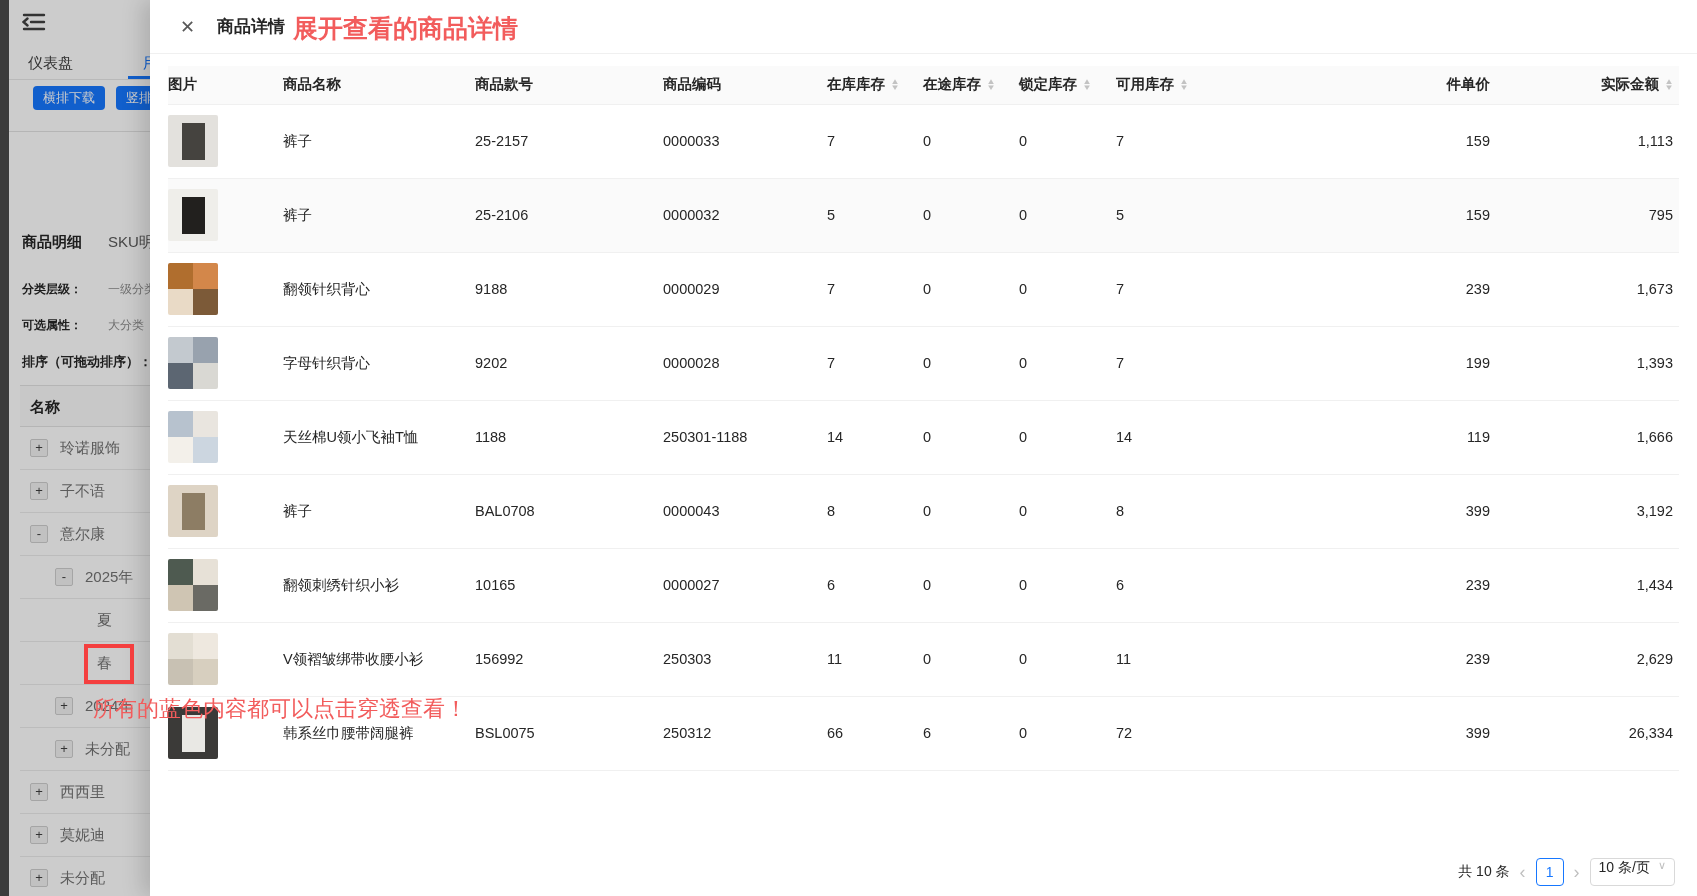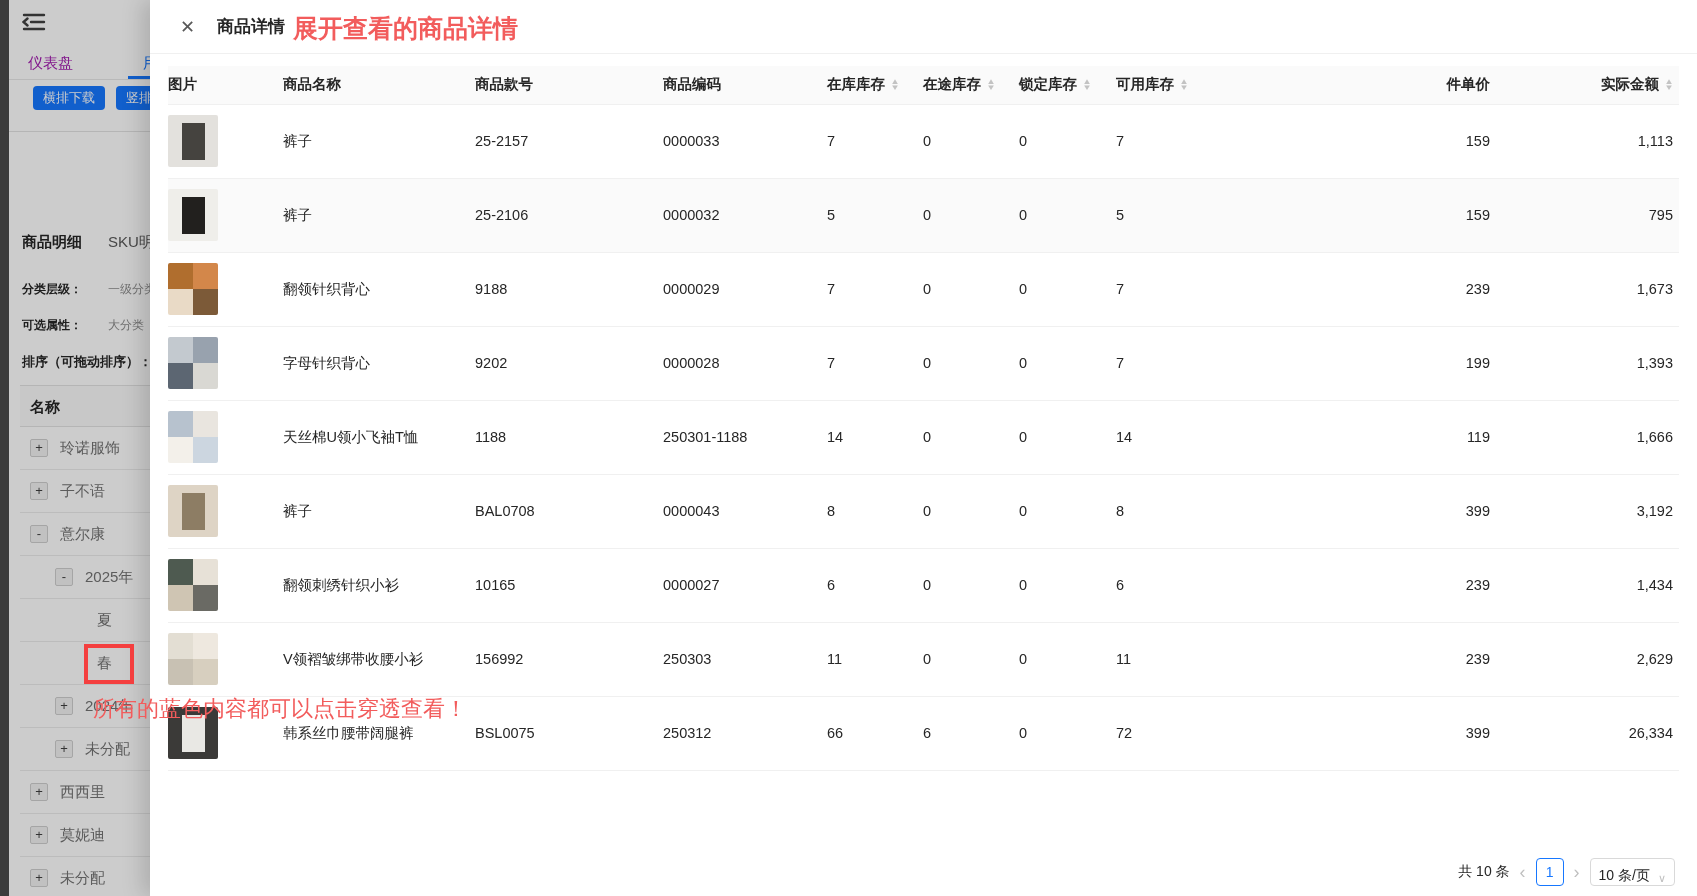--- a/index.html
+++ b/index.html
@@ -4,21 +4,21 @@
 <style>
   * { box-sizing: border-box; margin: 0; padding: 0; }
   html,body { width:1697px; height:896px; overflow:hidden; }
   body { font-family:"Liberation Sans", sans-serif; background:#fff; color:#333; position:relative; }
 
   
   .bg { position:absolute; left:0; top:0; width:150px; height:896px; overflow:hidden; background:#fff; z-index:1; }
   .bg-inner { position:absolute; left:0; top:0; width:420px; height:896px; }
   .bg-edge { position:absolute; left:0; top:0; width:9px; height:896px; background:#4a4a4a; }
   .menu-icon { position:absolute; left:22px; top:12px; width:24px; height:20px; cursor:pointer; }
-  .bg-tab0 { position:absolute; left:28px; top:54px; font-size:15px; color:#a21caf; }
+  .bg-tab0 { position:absolute; left:28px; top:54px; font-size:15px; color:#404040; }
   .bg-tab1 { position:absolute; left:143px; top:54px; font-size:15px; color:#1677ff; }
   .bg-tab-underline { position:absolute; left:128px; top:76px; width:40px; height:3px; background:#1677ff; }
   .bg-tabs-border { position:absolute; left:9px; top:79px; width:411px; height:1px; background:#e8e8e8; }
   .bg-btn { position:absolute; top:86px; height:24px; padding:0 10px; background:#1677ff; color:#fff;
             border:none; border-radius:4px; font-size:13px; font-family:inherit; line-height:24px; cursor:pointer; }
   .bg-btn.b0 { left:33px; } .bg-btn.b1 { left:116px; }
   .bg-divider { position:absolute; left:9px; top:131px; width:411px; height:1px; background:#e3e3e3; }
   .bg-subtab { position:absolute; top:233px; font-size:15px; }
   .bg-subtab.s0 { left:22px; color:#262626; font-weight:bold; }
   .bg-subtab.s1 { left:108px; color:#595959; }
@@ -62,21 +62,21 @@
   .sorter { display:inline-flex; flex-direction:column; vertical-align:middle; margin-left:6px; cursor:pointer; }
   .sorter i { font-style:normal; font-size:8px; line-height:6px; color:#c3c3c3; transform:scaleX(1.2); }
 
   
   .pagination { position:absolute; right:22px; top:858px; display:flex; align-items:center; gap:10px;
                 font-size:14px; color:#262626; }
   .pg-prev,.pg-next { color:#bfbfbf; font-size:18px; line-height:1; cursor:pointer; }
   .pg-cur { width:28px; height:28px; border:1px solid #1677ff; border-radius:4px; color:#1677ff;
             display:flex; align-items:center; justify-content:center; cursor:pointer; }
   .pg-size { height:28px; border:1px solid #d9d9d9; border-radius:4px; padding:0 8px; display:flex;
-             align-items:flex-end; gap:8px; cursor:pointer; }
+             align-items:flex-start; gap:8px; cursor:pointer; }
   .pg-chev { color:#bfbfbf; font-size:11px; }
 
   
   .ann-top { position:absolute; left:293px; top:12px; font-size:25px; font-weight:bold; color:#f25c5c; z-index:10; }
   .ann-bottom { position:absolute; left:93px; top:694px; font-size:22px; font-weight:normal; color:#f25c5c; z-index:10; }
   .ann-box { position:absolute; left:84px; top:644px; width:50px; height:40px; border:4px solid #f43f3f; z-index:10; }
 </style>
 </head>
 <body>
 

